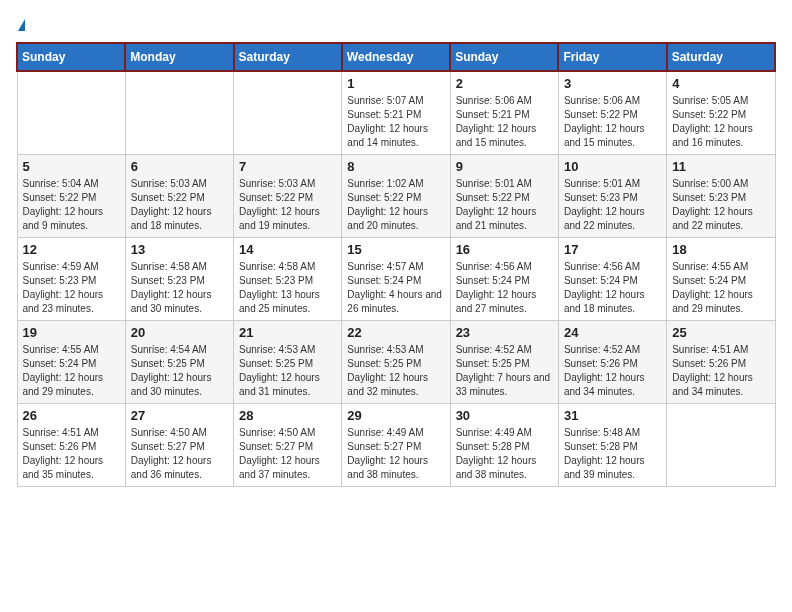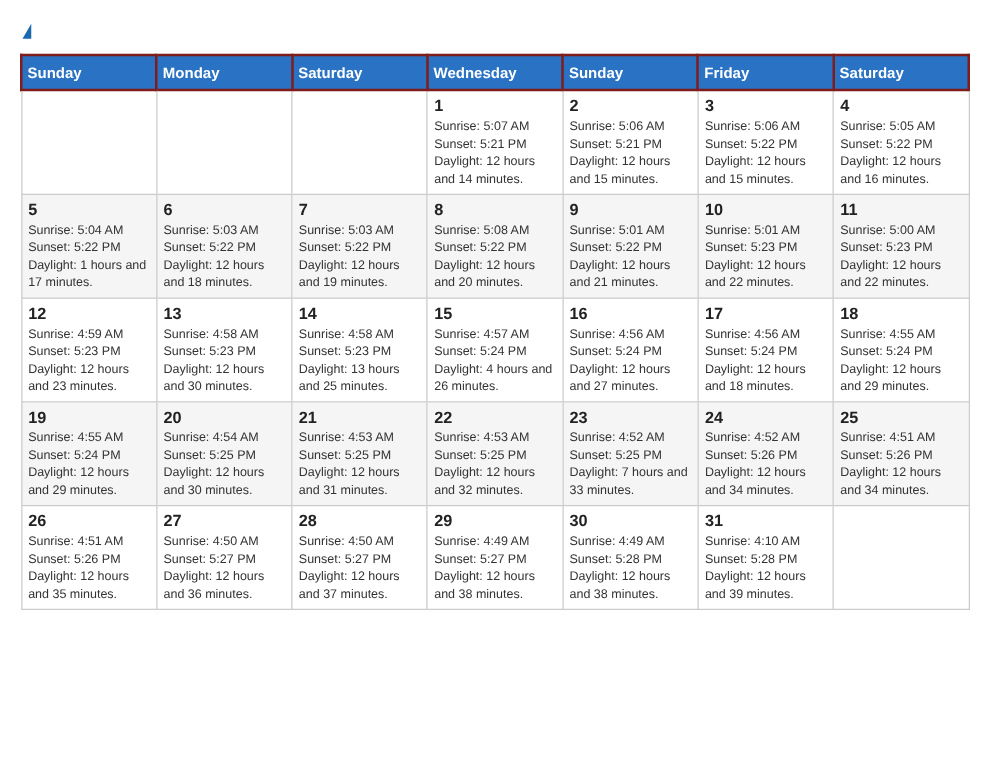--- a/index.html
+++ b/index.html
@@ -132,37 +132,37 @@
         <div class="cell-text">Sunrise: 5:05 AM</div>
         <div class="cell-text">Sunset: 5:22 PM</div>
         <div class="cell-text">Daylight: 12 hours and 16 minutes.</div>
         </td>
       </tr>
       <tr>
         <td>
           <div class="day-num">5</div>
         <div class="cell-text">Sunrise: 5:04 AM</div>
         <div class="cell-text">Sunset: 5:22 PM</div>
-        <div class="cell-text">Daylight: 1 hours and 17 minutes.</div>
+        <div class="cell-text">Daylight: 12 hours and 9 minutes.</div>
         </td>
         <td>
           <div class="day-num">6</div>
         <div class="cell-text">Sunrise: 5:03 AM</div>
         <div class="cell-text">Sunset: 5:22 PM</div>
         <div class="cell-text">Daylight: 12 hours and 18 minutes.</div>
         </td>
         <td>
           <div class="day-num">7</div>
         <div class="cell-text">Sunrise: 5:03 AM</div>
         <div class="cell-text">Sunset: 5:22 PM</div>
         <div class="cell-text">Daylight: 12 hours and 19 minutes.</div>
         </td>
         <td>
           <div class="day-num">8</div>
-        <div class="cell-text">Sunrise: 5:08 AM</div>
+        <div class="cell-text">Sunrise: 1:02 AM</div>
         <div class="cell-text">Sunset: 5:22 PM</div>
         <div class="cell-text">Daylight: 12 hours and 20 minutes.</div>
         </td>
         <td>
           <div class="day-num">9</div>
         <div class="cell-text">Sunrise: 5:01 AM</div>
         <div class="cell-text">Sunset: 5:22 PM</div>
         <div class="cell-text">Daylight: 12 hours and 21 minutes.</div>
         </td>
         <td>
@@ -292,20 +292,20 @@
         <div class="cell-text">Daylight: 12 hours and 38 minutes.</div>
         </td>
         <td>
           <div class="day-num">30</div>
         <div class="cell-text">Sunrise: 4:49 AM</div>
         <div class="cell-text">Sunset: 5:28 PM</div>
         <div class="cell-text">Daylight: 12 hours and 38 minutes.</div>
         </td>
         <td>
           <div class="day-num">31</div>
-        <div class="cell-text">Sunrise: 4:10 AM</div>
+        <div class="cell-text">Sunrise: 5:48 AM</div>
         <div class="cell-text">Sunset: 5:28 PM</div>
         <div class="cell-text">Daylight: 12 hours and 39 minutes.</div>
         </td>
         <td class="empty-cell"></td>
       </tr>
     </tbody>
 </table>
 
 </body></html>

